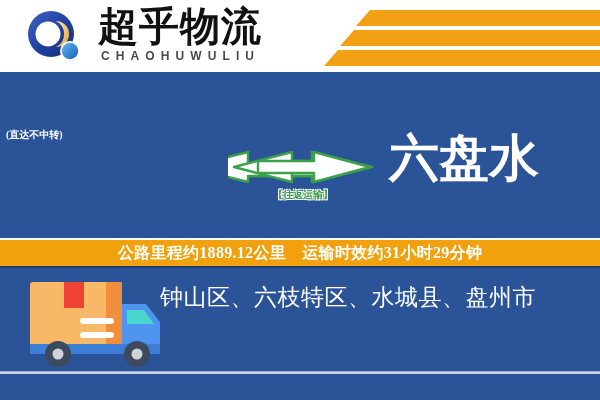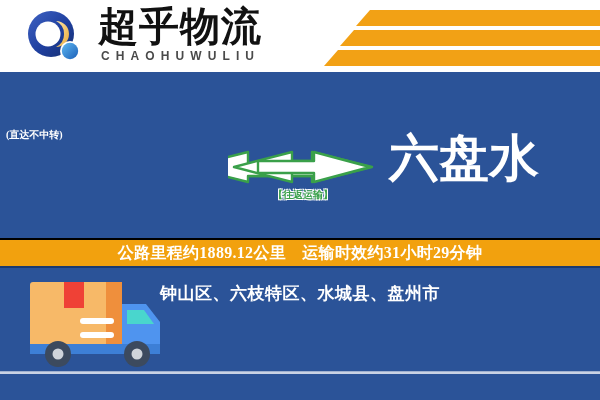--- a/index.html
+++ b/index.html
@@ -100,21 +100,21 @@
   #arrow-pair {
     position:absolute; left:228px; top:74px;
     width:148px; height:40px;
   }
 
   
   #info-bar {
     position:absolute; left:0; top:238px;
     width:600px; height:30px;
     background:#f2a10e;
-    border-top:2px solid #000000;
+    border-top:2px solid #ffffff;
     border-bottom:2px solid #1c3a6e;
     display:flex; align-items:center; justify-content:center;
   }
   #info-text {
     font-family:"Liberation Serif", serif;
     font-weight:bold;
     font-size:16px;
     color:#ffffff;
     white-space:nowrap;
     letter-spacing:0.3px;
@@ -123,22 +123,22 @@
   
   #footer {
     position:absolute; left:0; top:268px;
     width:600px; height:132px;
     background:#2b5398;
     overflow:hidden;
   }
   #districts {
     position:absolute; left:160px; top:14px;
     font-family:"Liberation Serif", serif;
-    font-weight:bold;
-    font-size:17px;
+    font-weight:normal;
+    font-size:23px;
     color:#ffffff;
     white-space:nowrap;
     letter-spacing:0.5px;
   }
   #road-line {
     position:absolute; left:0; top:103px;
     width:600px; height:3px;
     background:#c9d2e4;
     border-top:1px solid #9fb0cf;
   }

